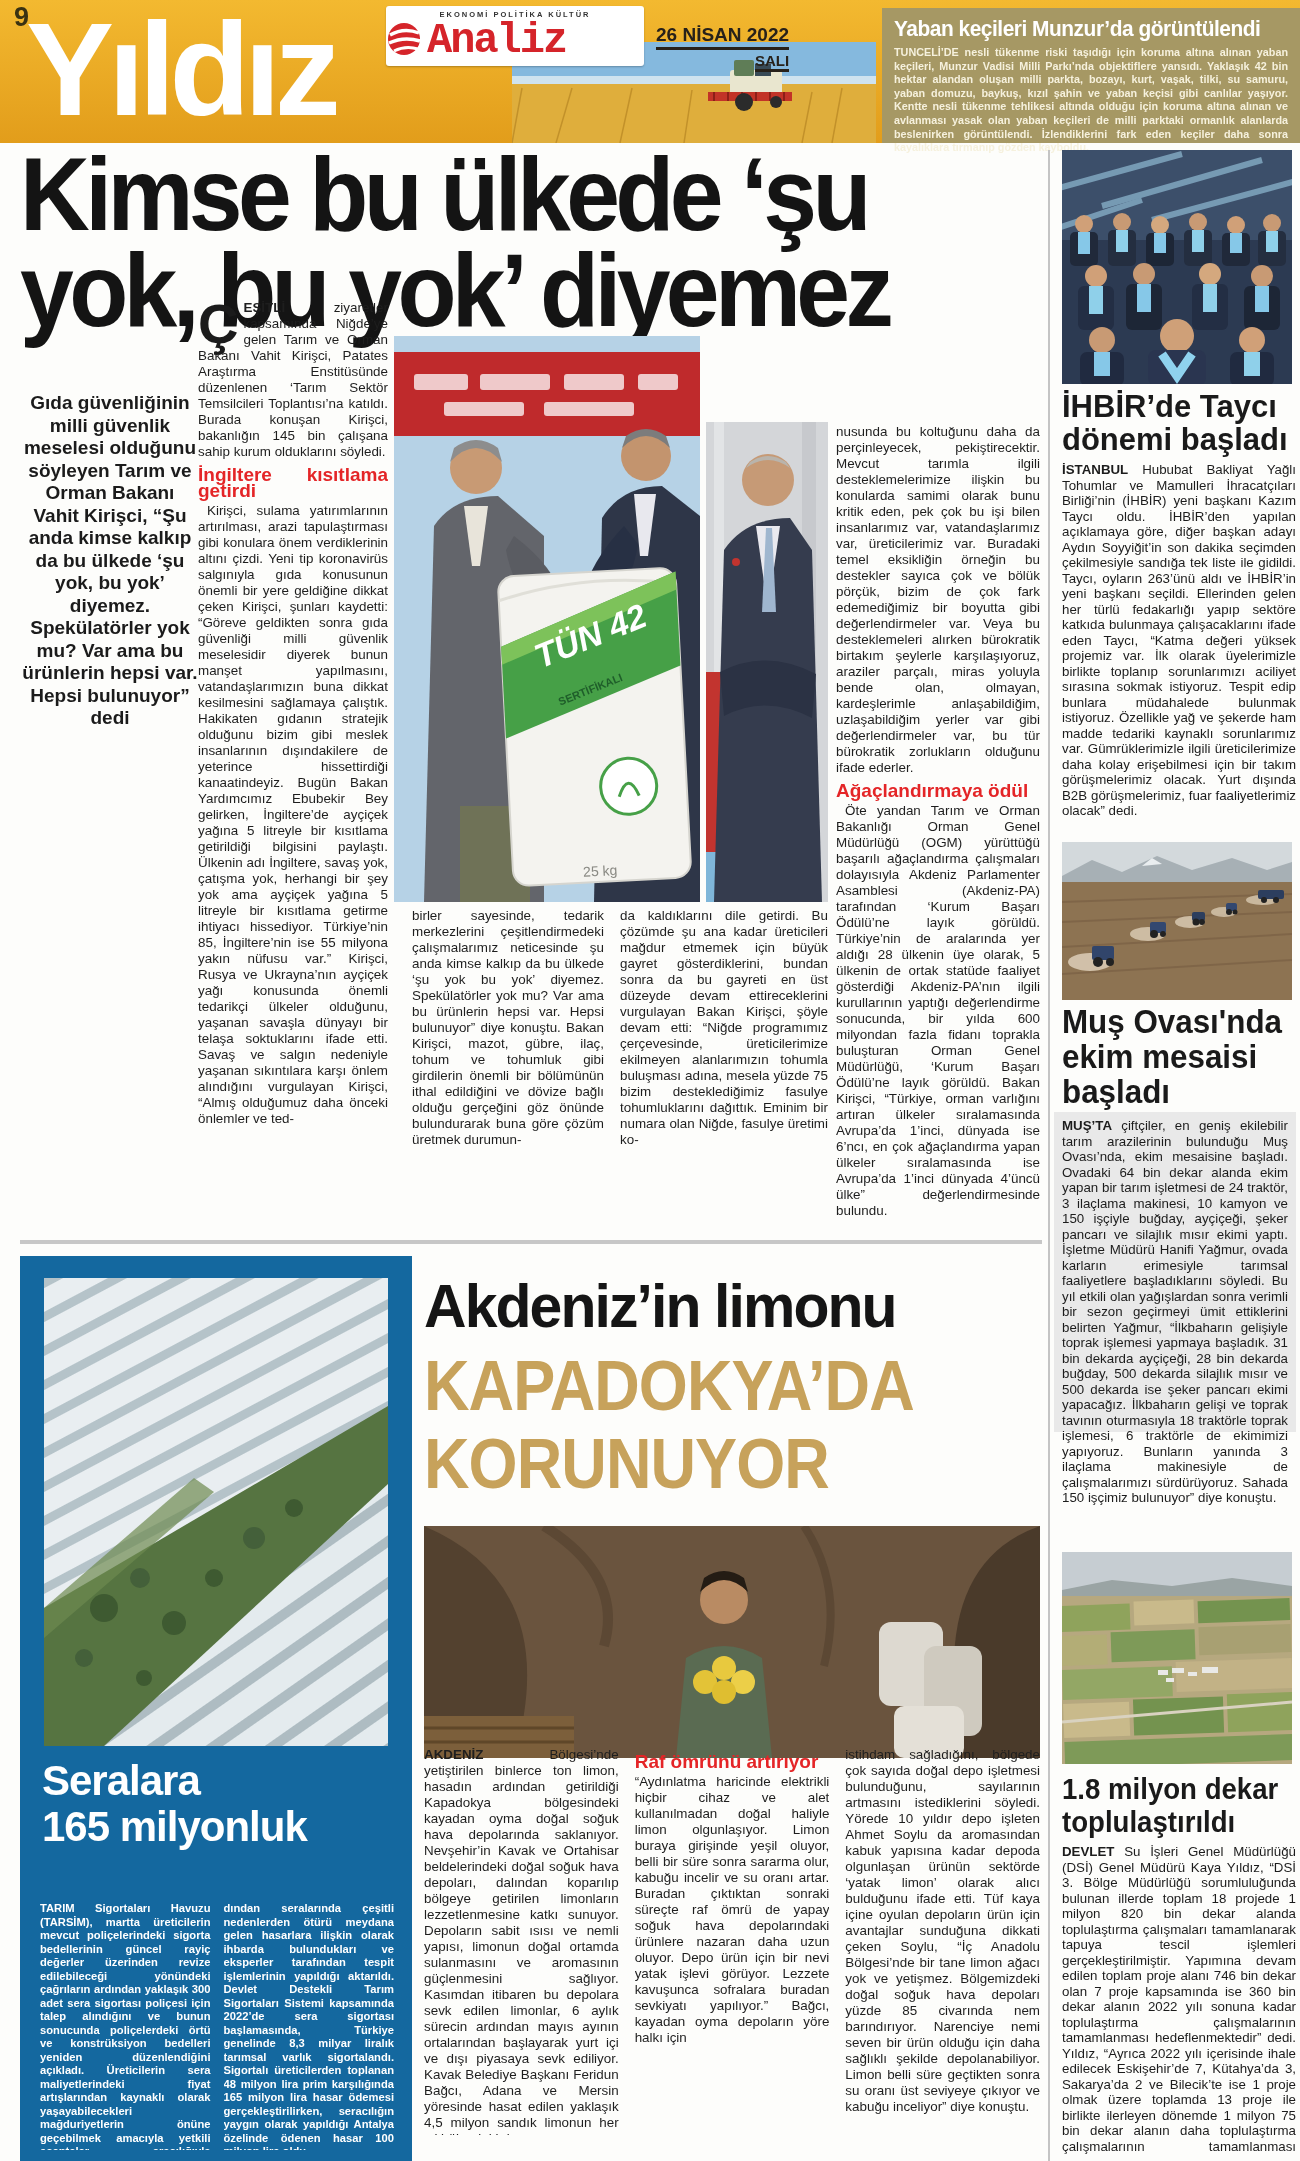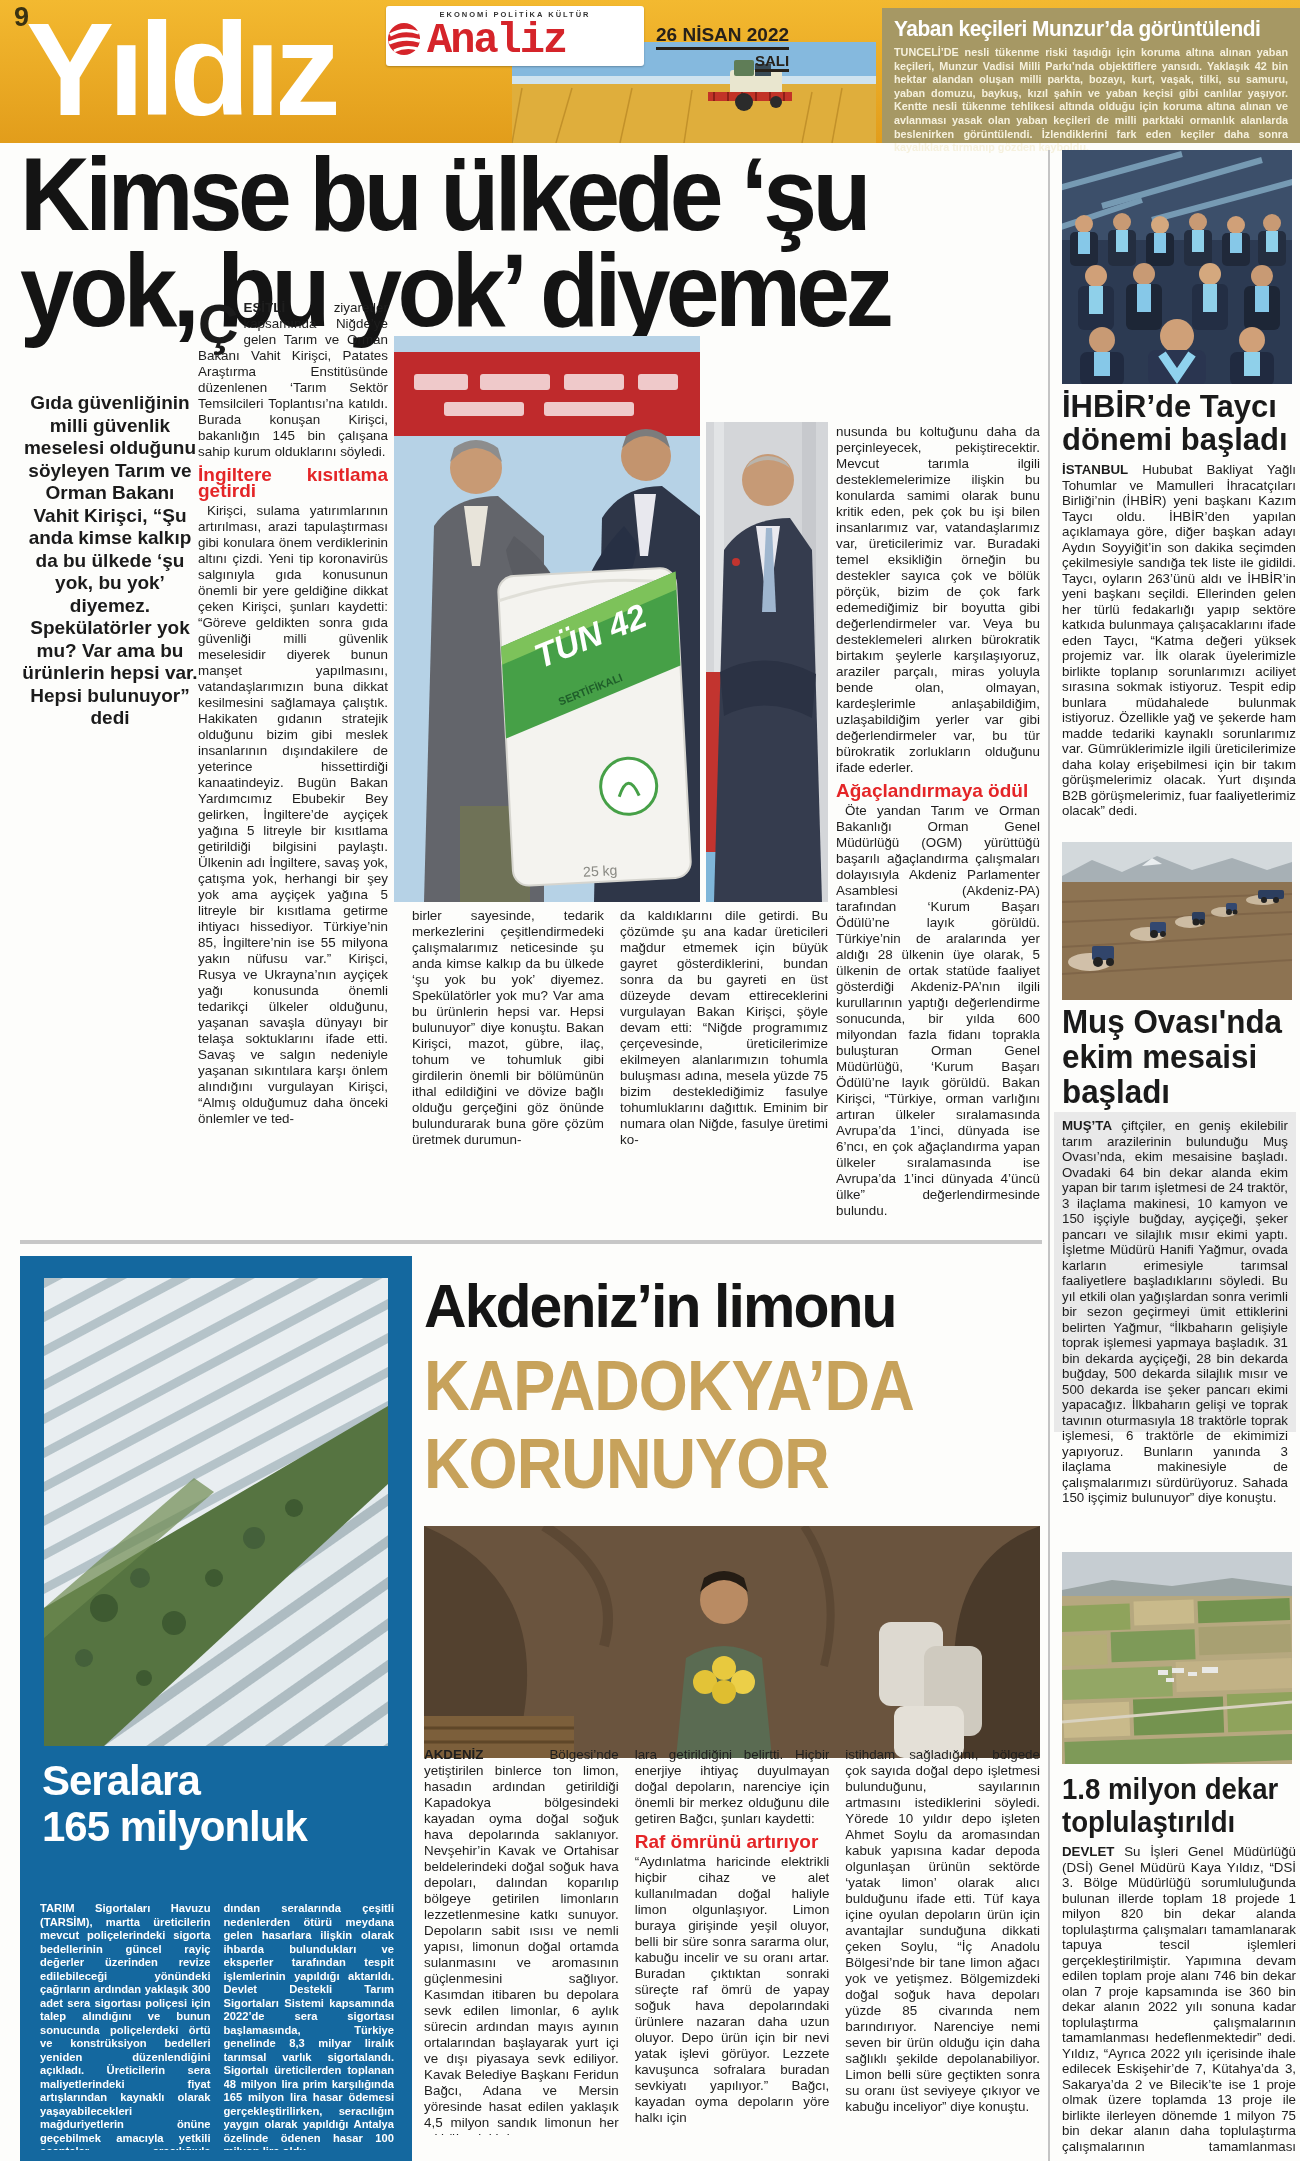--- a/index.html
+++ b/index.html
@@ -289,21 +289,20 @@
       <circle cx="300" cy="142" r="12" fill="#e8c93e"></circle>
       <circle cx="281" cy="156" r="12" fill="#e3c337"></circle>
       <circle cx="319" cy="156" r="12" fill="#eccf48"></circle>
       <circle cx="300" cy="166" r="12" fill="#dfbe30"></circle>
     </svg>
   </div>
 
   <div class="abs" id="lemon-cols">
     <div class="lemon-col"><b class="lead-in">AKDENİZ</b><span> Bölgesi’nde yetiştirilen binlerce ton limon, hasadın ardından getirildiği Kapadokya bölgesindeki kayadan oyma doğal soğuk hava depolarında saklanıyor. Nevşehir’in Kavak ve Ortahisar beldelerindeki doğal soğuk hava depoları, dalından koparılıp bölgeye getirilen limonların lezzetlenmesine katkı sunuyor. Depoların sabit ısısı ve nemli yapısı, limonun doğal ortamda sulanmasını ve aromasının güçlenmesini sağlıyor. Kasımdan itibaren bu depolara sevk edilen limonlar, 6 aylık sürecin ardından mayıs ayının ortalarından başlayarak yurt içi ve dışı piyasaya sevk ediliyor. Kavak Belediye Başkanı Feridun Bağcı, Adana ve Mersin yöresinde hasat edilen yaklaşık 4,5 milyon sandık limonun her yıl bölgedeki depo-</span></div>
     <div class="lemon-col">
-      <p style="margin:0;">lara getirildiğini belirtti. Hiçbir enerjiye ihtiyaç duyulmayan doğal depoların, narenciye için önemli bir merkez olduğunu dile getiren Bağcı, şunları kaydetti:</p>
       <div class="subhead">Raf ömrünü artırıyor</div>
       <p style="margin:0;">“Aydınlatma haricinde elektrikli hiçbir cihaz ve alet kullanılmadan doğal haliyle limon olgunlaşıyor. Limon buraya girişinde yeşil oluyor, belli bir süre sonra sararma olur, kabuğu incelir ve su oranı artar. Buradan çıktıktan sonraki süreçte raf ömrü de yapay soğuk hava depolarındaki ürünlere nazaran daha uzun oluyor. Depo ürün için bir nevi yatak işlevi görüyor. Lezzete kavuşunca sofralara buradan sevkiyatı yapılıyor.” Bağcı, kayadan oyma depoların yöre halkı için</p>
     </div>
     <div class="lemon-col">istihdam sağladığını, bölgede çok sayıda doğal depo işletmesi bulunduğunu, sayılarının artmasını istediklerini söyledi. Yörede 10 yıldır depo işleten Ahmet Soylu da aromasından kabuk yapısına kadar depoda olgunlaşan ürünün sektörde ‘yatak limon’ olarak alıcı bulduğunu ifade etti. Tüf kaya içine oyulan depoların ürün için avantajlar sunduğuna dikkati çeken Soylu, “İç Anadolu Bölgesi’nde bir tane limon ağacı yok ve yetişmez. Bölgemizdeki doğal soğuk hava depoları yüzde 85 civarında nem barındırıyor. Narenciye nemi seven bir ürün olduğu için daha sağlıklı şekilde depolanabiliyor. Limon belli süre geçtikten sonra su oranı üst seviyeye çıkıyor ve kabuğu inceliyor” diye konuştu.</div>
   </div>
 
   <div class="abs" id="v-divider"></div>
 
   <div class="abs" id="ihbir-photo">
     <svg width="230" height="234" viewBox="0 0 230 234">

